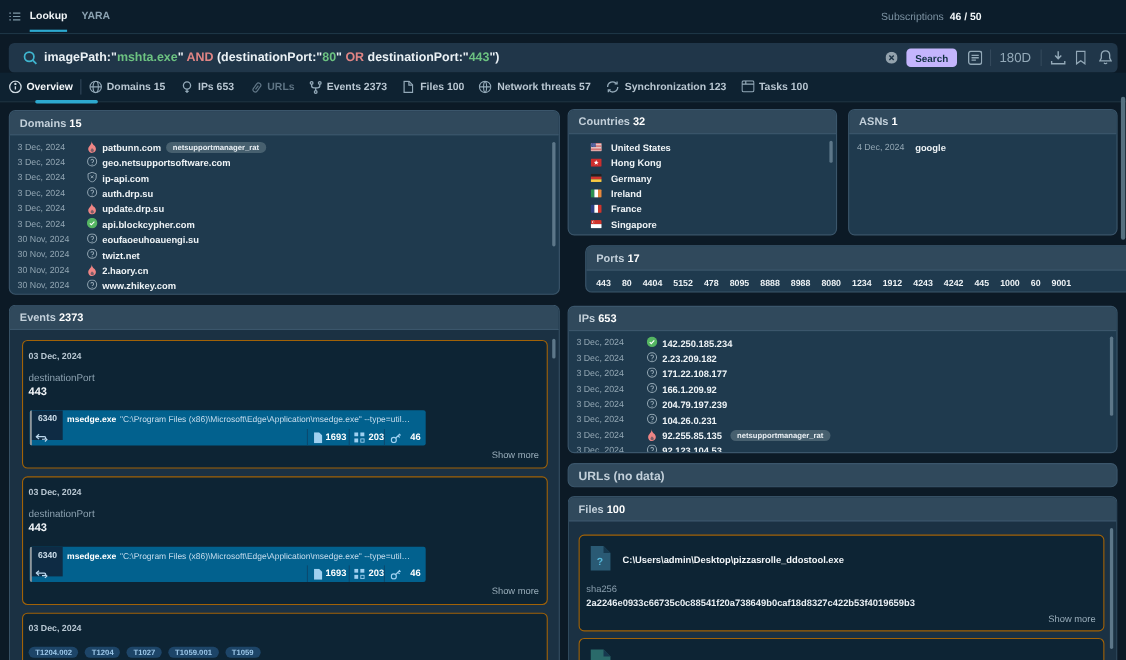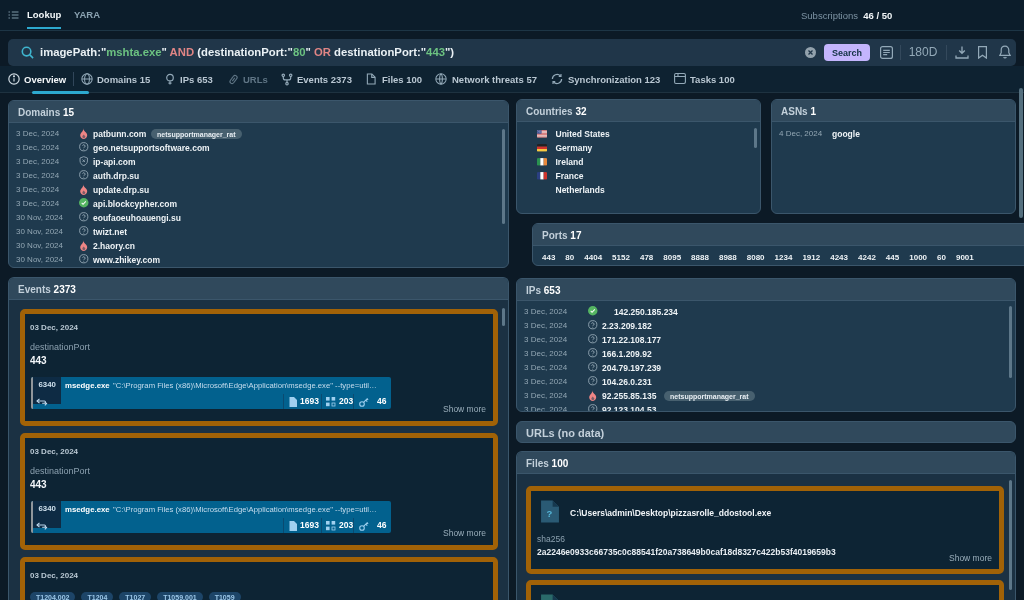--- a/index.html
+++ b/index.html
@@ -34,21 +34,21 @@
 .p-head { height:22px; line-height:23px; background:#30495c; padding-left:9px; font-size:10px; font-weight:bold; color:#c3d0da; border-bottom:1px solid #3b566b; }
 .p-head b { color:#fff; }
 .p-dark { background:#1b3143; }
 
 .row { position:relative; height:14px; line-height:14px; font-size:8px; white-space:nowrap; }
 .r-date { position:absolute; left:7px; color:#93a7b4; }
 .r-ico { position:absolute; top:1px; }
 .r-name { position:absolute; font-weight:bold; color:#eef3f6; font-size:8.5px; }
 .r-tag { position:absolute; top:2px; height:10px; line-height:11px; padding:0 6px; background:#47606f; border-radius:5px; font-size:7px; font-weight:bold; color:#e8eef3; }
 
-.card { position:absolute; background:#0d2434; border:5px solid #a16207; border-radius:5px; }
+.card { position:absolute; background:#0d2434; border:1px solid #a16207; border-radius:5px; }
 .c-date { position:absolute; left:5px; font-size:8px; font-weight:bold; color:#b9c8d3; }
 .c-key { position:absolute; left:5px; font-size:9px; color:#8ba0af;text-align:center; }
 .c-val { position:absolute; left:5px; font-size:10px; font-weight:bold; color:#f2f6f9; }
 .c-more { position:absolute; right:7px; font-size:8.5px; color:#9aaebb; }
 .procbar { position:absolute; left:6px; background:#02618e; border-radius:2px; overflow:hidden; }
 .procbar:before { content:""; position:absolute; left:0; top:0; bottom:0; width:2.2px; background:#90969b; }
 .pb-pid { position:absolute; left:2.2px; top:0; width:28px; height:27px; line-height:15px; text-align:center; background:#0e2b44; font-size:7.8px; font-weight:bold; color:#cfe0ec; }
 .pb-name { position:absolute; left:34px; top:2px; height:12px; line-height:13px; font-size:7.8px; font-weight:bold; color:#fff; }
 .pb-path { position:absolute; left:82px; top:2px; height:12px; line-height:13px; font-size:7.7px; color:#c7ddee; white-space:nowrap; }
 .pb-stat { position:absolute; top:16px; left:0; right:0; height:17px; line-height:17px; font-size:8.5px; font-weight:bold; color:#fff; }
@@ -377,20 +377,29 @@
               <circle cx="3.4" cy="4" r="0.45"></circle>
               <circle cx="5.4" cy="4" r="0.45"></circle>
             </g>
           </svg>
         </span>
         <span class="r-name" style="left:26.5px;">United States</span>
       </div>
       <div class="row">
         <span class="r-ico" style="left:8px;top:3px;">
           <svg width="10" height="7.5" viewBox="0 0 15 11" style="border-radius:1px;">
+            <rect width="15" height="11" fill="#cc2e2e"></rect>
+            <path d="M7.5 2.2l0.9 2.4 2.5 0.1-2 1.6 0.7 2.4-2.1-1.4-2.1 1.4 0.7-2.4-2-1.6 2.5-0.1z" fill="#fff"></path>
+          </svg>
+        </span>
+        <span class="r-name" style="left:26.5px;">Hong Kong</span>
+      </div>
+      <div class="row">
+        <span class="r-ico" style="left:8px;top:3px;">
+          <svg width="10" height="7.5" viewBox="0 0 15 11" style="border-radius:1px;">
             <rect width="15" height="3.7" fill="#222"></rect>
             <rect y="3.7" width="15" height="3.7" fill="#d0342c"></rect>
             <rect y="7.4" width="15" height="3.6" fill="#f8c942"></rect>
           </svg>
         </span>
         <span class="r-name" style="left:26.5px;">Germany</span>
       </div>
       <div class="row">
         <span class="r-ico" style="left:8px;top:3px;">
           <svg width="10" height="7.5" viewBox="0 0 15 11" style="border-radius:1px;">
@@ -403,20 +412,31 @@
       </div>
       <div class="row">
         <span class="r-ico" style="left:8px;top:3px;">
           <svg width="10" height="7.5" viewBox="0 0 15 11" style="border-radius:1px;">
             <rect width="5" height="11" fill="#2b3f82"></rect>
             <rect x="5" width="5" height="11" fill="#fff"></rect>
             <rect x="10" width="5" height="11" fill="#d0342c"></rect>
           </svg>
         </span>
         <span class="r-name" style="left:26.5px;">France</span>
+      </div>
+      <div class="row">
+        <span class="r-ico" style="left:8px;top:3px;">
+          <svg width="10" height="7.5" viewBox="0 0 15 11" style="border-radius:1px;">
+            <rect width="15" height="5.5" fill="#d0342c"></rect>
+            <rect y="5.5" width="15" height="5.5" fill="#fff"></rect>
+            <circle cx="3.7" cy="2.7" r="1.7" fill="#fff"></circle>
+            <circle cx="4.4" cy="2.7" r="1.5" fill="#d0342c"></circle>
+          </svg>
+        </span>
+        <span class="r-name" style="left:26.5px;">Singapore</span>
       </div>
       <div class="row">
         <span class="r-name" style="left:26.5px;">Netherlands</span>
       </div>
     </div>
   <div class="sbar" style="right:3px; top:28px; height:20px;"></div>
 </div>
 
 <div class="panel" style="left:771px; top:99px; width:245px; height:115px;">
   <div class="p-head">ASNs <b>1</b></div>
@@ -435,21 +455,21 @@
   <div class="p-head">IPs <b>653</b></div>
   <div style="padding-top:4px;" id="iprows">
       <div class="row">
         <span class="r-date">3 Dec, 2024</span>
         <span class="r-ico" style="left:71px;">
           <svg width="9.5" height="9.5" viewBox="0 0 12 12">
             <circle cx="6" cy="6" r="6" fill="#55b562"></circle>
             <path d="M3.4 6.3l1.7 1.7 3.5-3.7" fill="none" stroke="#fff" stroke-width="1.3"></path>
           </svg>
         </span>
-        <span class="r-name" style="left:97px;">142.250.185.234</span>
+        <span class="r-name" style="left:85px;">142.250.185.234</span>
       </div>
       <div class="row">
         <span class="r-date">3 Dec, 2024</span>
         <span class="r-ico" style="left:71px;">
           <svg width="9.5" height="9.5" viewBox="0 0 12 12" fill="none" stroke="#93a7b4" stroke-width="1.15">
             <circle cx="6" cy="6" r="5.2"></circle>
             <path d="M4.5 4.7a1.6 1.6 0 112.4 1.8c-.5.3-.9.6-.9 1.2" fill="none"></path>
             <circle cx="6" cy="9.2" r="0.6" fill="#93a7b4" stroke="none"></circle>
           </svg>
         </span>

